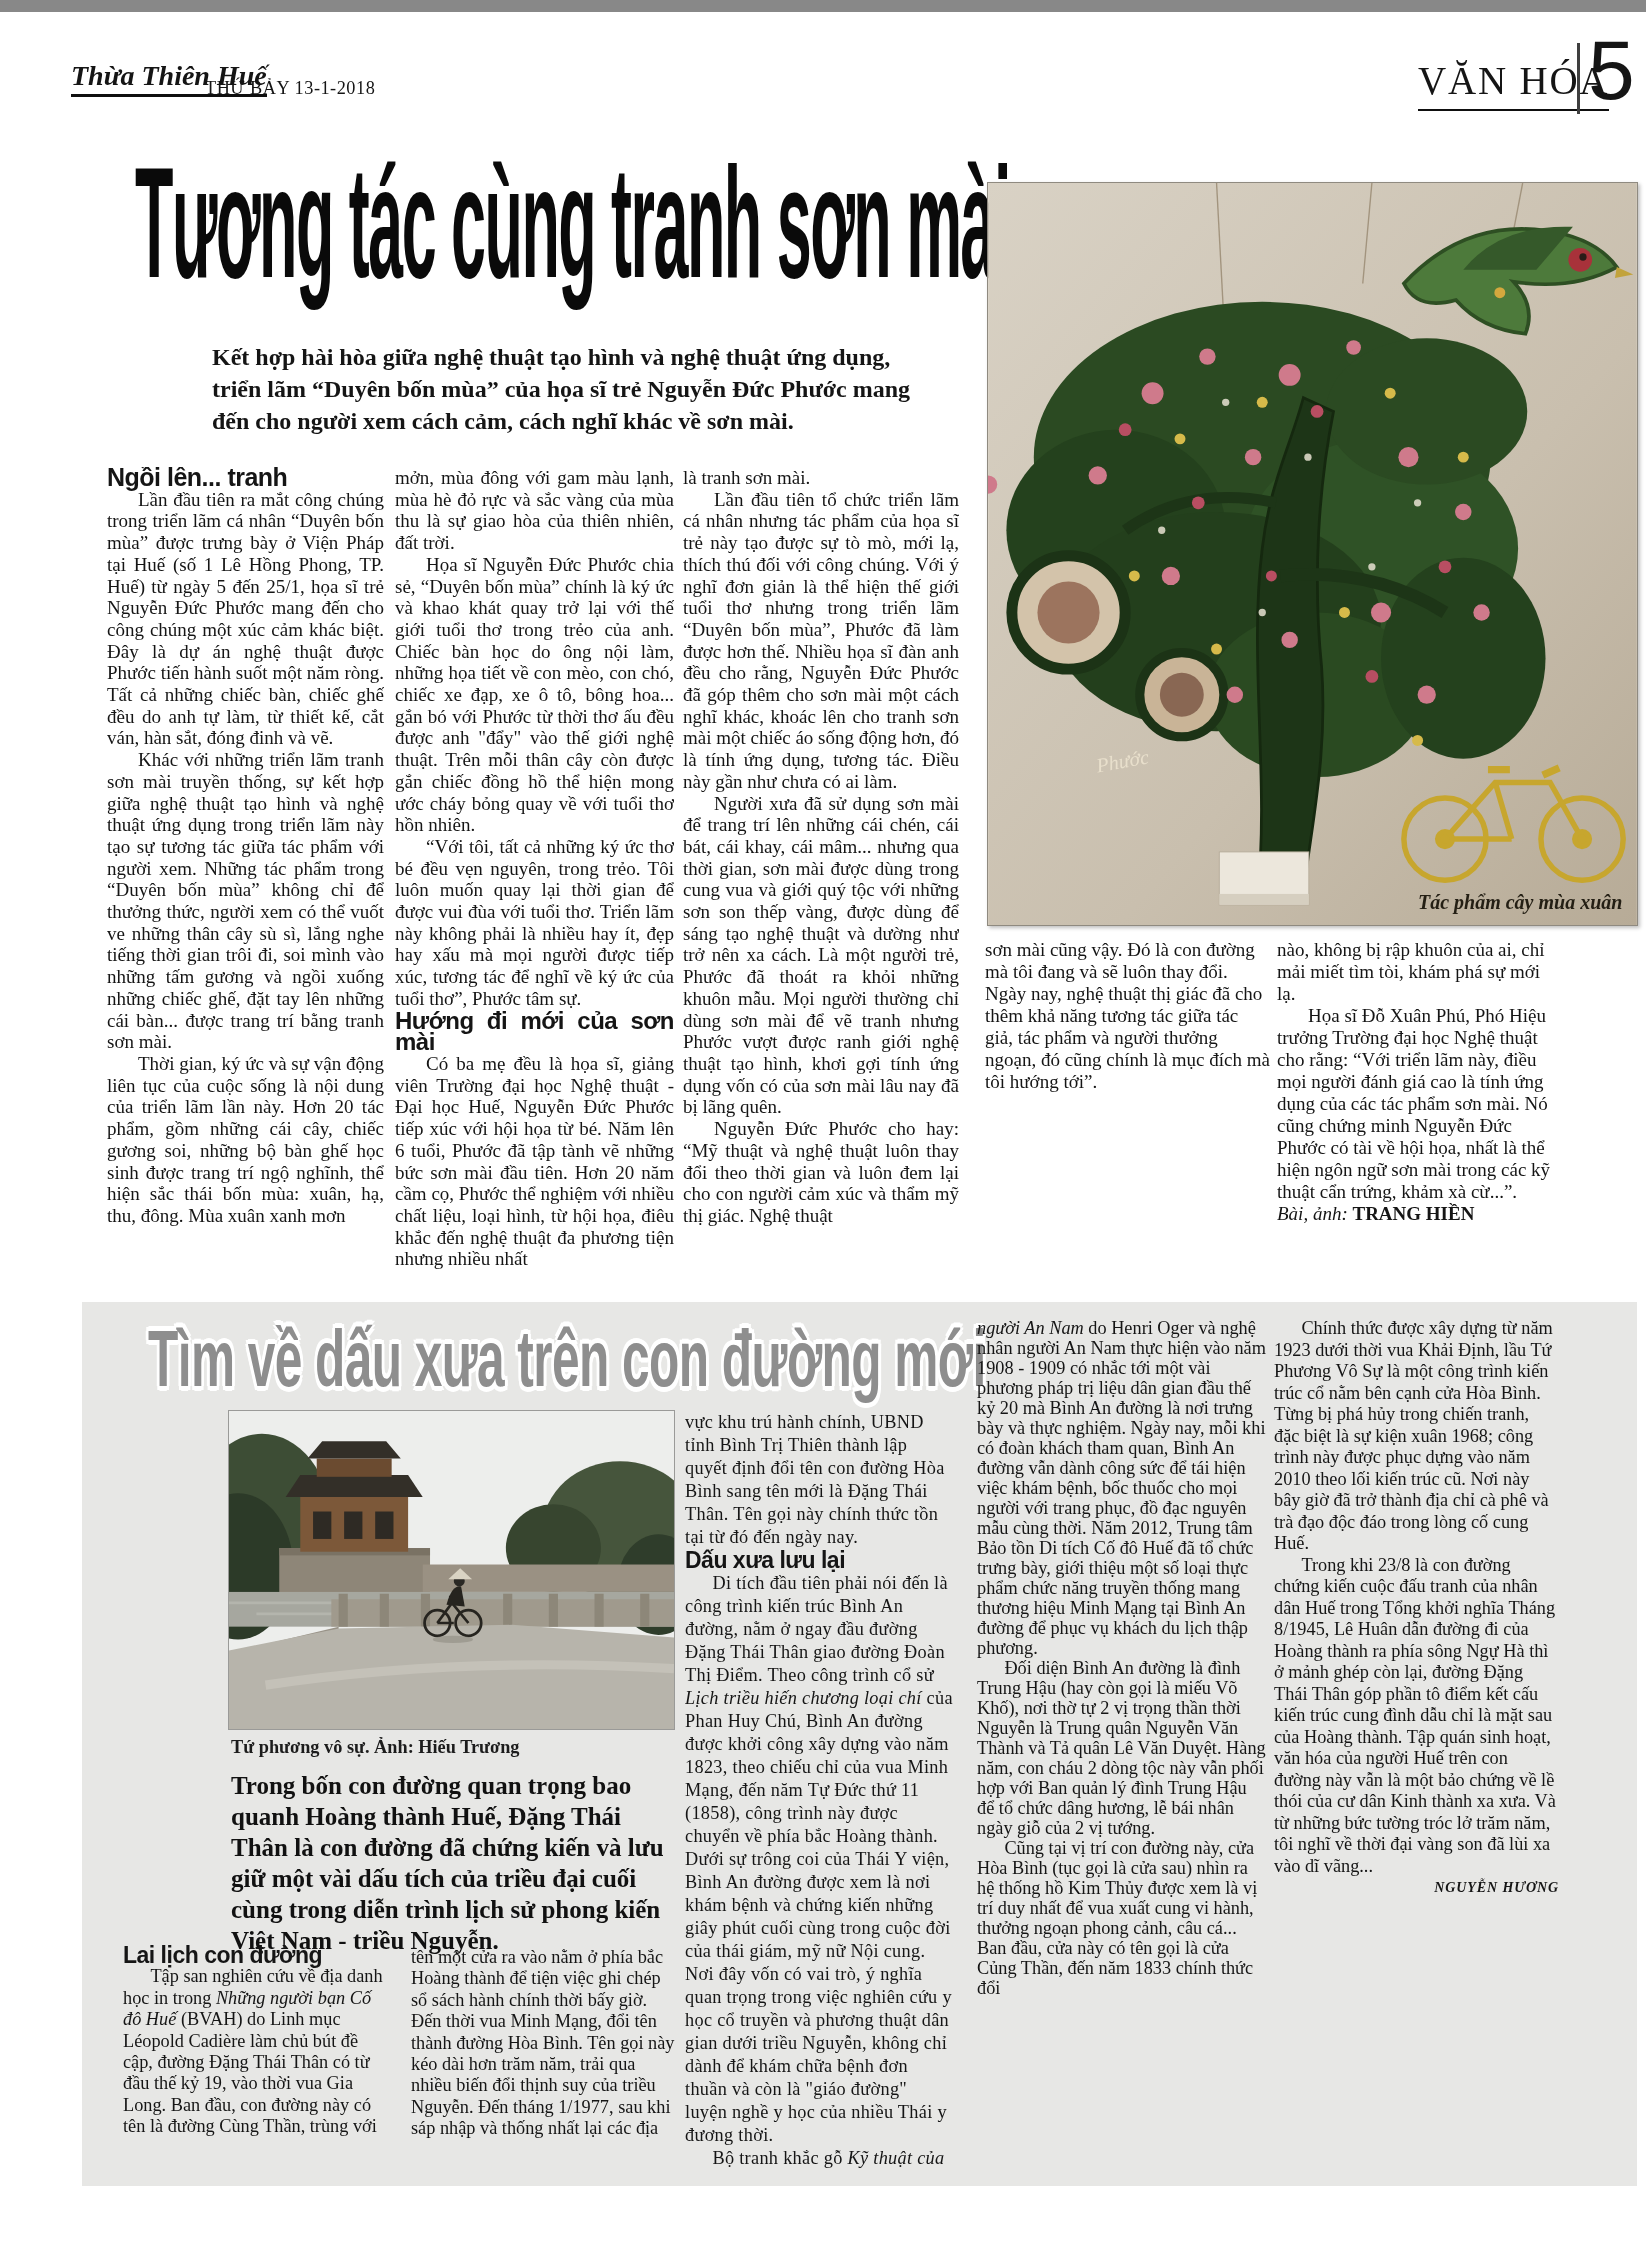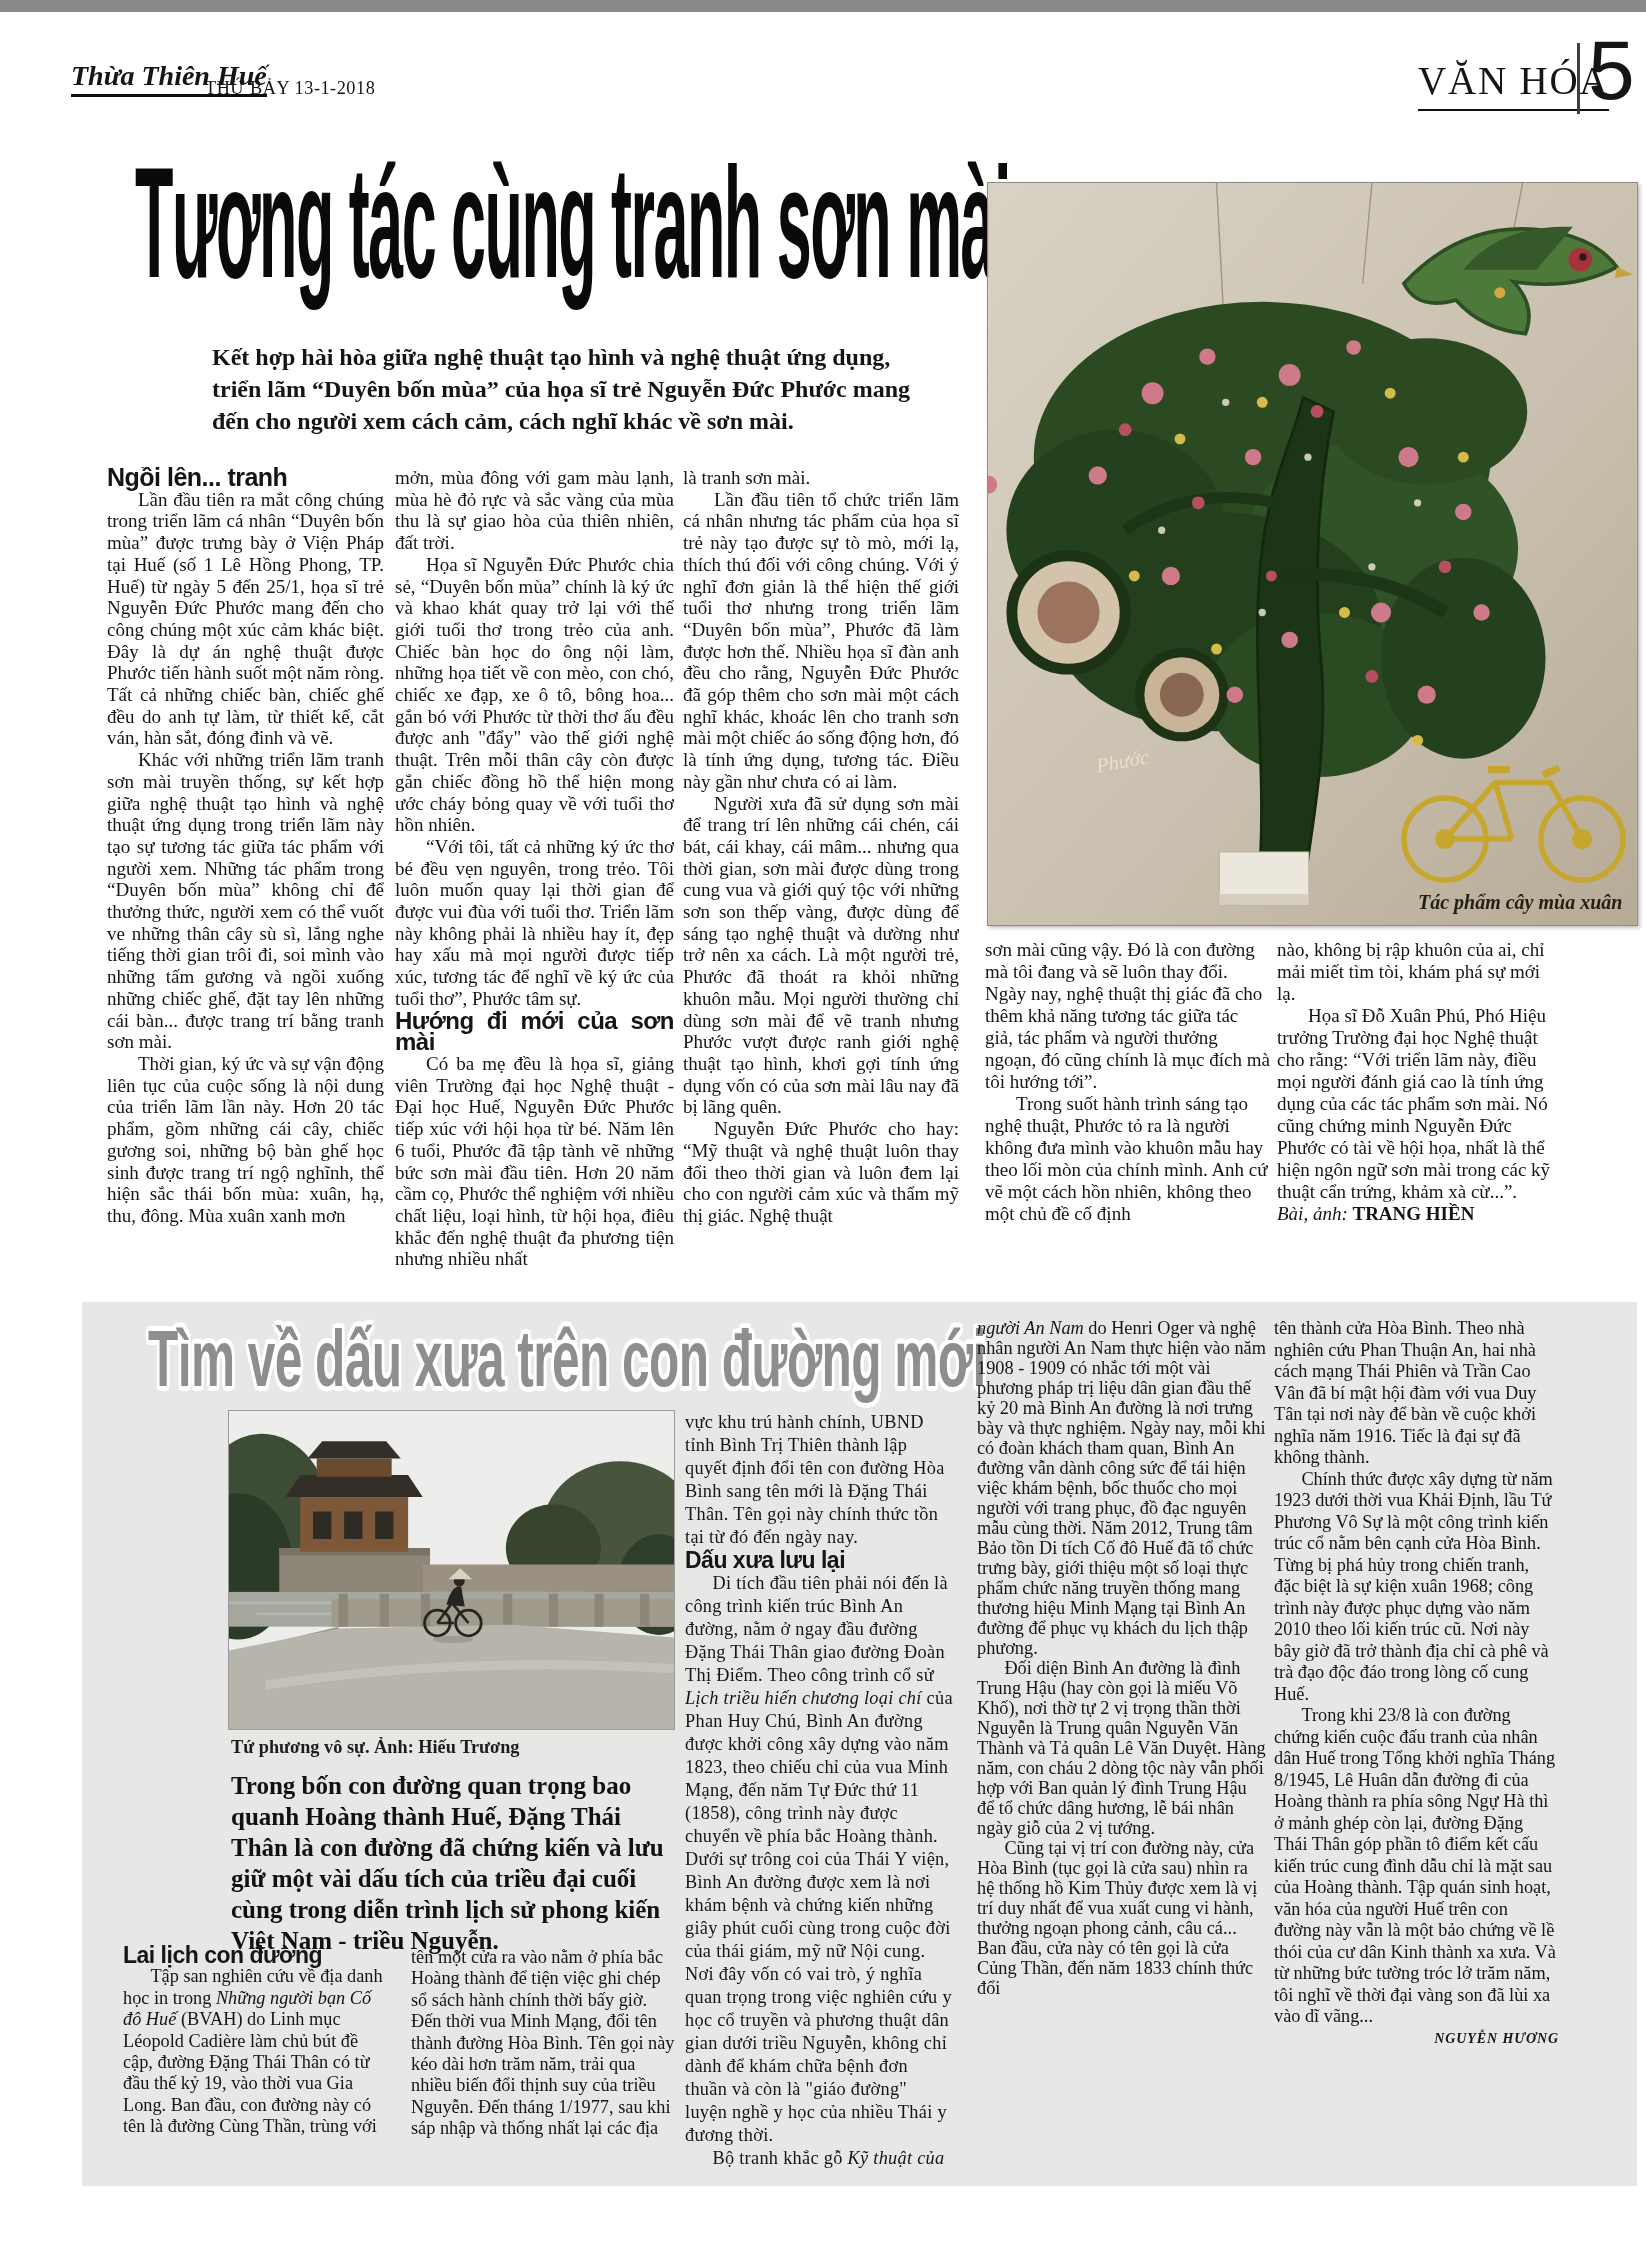--- a/index.html
+++ b/index.html
@@ -203,21 +203,20 @@
       <g>
         <rect x="253" y="732" width="98" height="58" fill="#ece7dc" stroke="#b5ac9a"></rect>
         <rect x="253" y="778" width="98" height="12" fill="#d6cfc0"></rect>
       </g>
     </svg>
     <figcaption class="abs artcaption">Tác phẩm cây mùa xuân</figcaption>
   </figure>
 
   <div class="abs colbody ragged cA">
     <p class="cont">sơn mài cũng vậy. Đó là con đường mà tôi đang và sẽ luôn thay đổi. Ngày nay, nghệ thuật thị giác đã cho thêm khả năng tương tác giữa tác giả, tác phẩm và người thưởng ngoạn, đó cũng chính là mục đích mà tôi hướng tới”.</p>
-    <p>Trong suốt hành trình sáng tạo nghệ thuật, Phước tỏ ra là người không đưa mình vào khuôn mẫu hay theo lối mòn của chính mình. Anh cứ vẽ một cách hồn nhiên, không theo một chủ đề cố định</p>
   </div>
 
   <div class="abs colbody ragged cB">
     <p class="cont">nào, không bị rập khuôn của ai, chỉ mải miết tìm tòi, khám phá sự mới lạ.</p>
     <p>Họa sĩ Đỗ Xuân Phú, Phó Hiệu trưởng Trường đại học Nghệ thuật cho rằng: “Với triển lãm này, điều mọi người đánh giá cao là tính ứng dụng của các tác phẩm sơn mài. Nó cũng chứng minh Nguyễn Đức Phước có tài về hội họa, nhất là thể hiện ngôn ngữ sơn mài trong các kỹ thuật cẩn trứng, khảm xà cừ...”.</p>
     <p class="byline1"><span class="lbl">Bài, ảnh:</span>&nbsp;<span class="nm">TRANG HIỀN</span></p>
   </div>
 
   <div class="abs panel">
 
@@ -302,21 +301,20 @@
       <p><span>Bộ tranh khắc gỗ </span><i>Kỹ thuật của</i></p>
     </div>
 
     <div class="abs a2col a2c4">
       <p class="cont"><i>người An Nam</i><span> do Henri Oger và nghệ nhân người An Nam thực hiện vào năm 1908 - 1909 có nhắc tới một vài phương pháp trị liệu dân gian đầu thế kỷ 20 mà Bình An đường là nơi trưng bày và thực nghiệm. Ngày nay, mỗi khi có đoàn khách tham quan, Bình An đường vẫn dành công sức để tái hiện việc khám bệnh, bốc thuốc cho mọi người với trang phục, đồ đạc nguyên mẫu cùng thời. Năm 2012, Trung tâm Bảo tồn Di tích Cố đô Huế đã tổ chức trưng bày, giới thiệu một số loại thực phẩm chức năng truyền thống mang thương hiệu Minh Mạng tại Bình An đường để phục vụ khách du lịch thập phương.</span></p>
       <p>Đối diện Bình An đường là đình Trung Hậu (hay còn gọi là miếu Võ Khố), nơi thờ tự 2 vị trọng thần thời Nguyễn là Trung quân Nguyễn Văn Thành và Tả quân Lê Văn Duyệt. Hàng năm, con cháu 2 dòng tộc này vẫn phối hợp với Ban quản lý đình Trung Hậu để tổ chức dâng hương, lễ bái nhân ngày giỗ của 2 vị tướng.</p>
       <p>Cũng tại vị trí con đường này, cửa Hòa Bình (tục gọi là cửa sau) nhìn ra hệ thống hồ Kim Thủy được xem là vị trí duy nhất để vua xuất cung vi hành, thưởng ngoạn phong cảnh, câu cá... Ban đầu, cửa này có tên gọi là cửa Củng Thần, đến năm 1833 chính thức đổi</p>
     </div>
 
     <div class="abs a2col a2c5">
-      <p class="cont">tên thành cửa Hòa Bình. Theo nhà nghiên cứu Phan Thuận An, hai nhà cách mạng Thái Phiên và Trần Cao Vân đã bí mật hội đàm với vua Duy Tân tại nơi này để bàn về cuộc khởi nghĩa năm 1916. Tiếc là đại sự đã không thành.</p>
       <p>Chính thức được xây dựng từ năm 1923 dưới thời vua Khải Định, lầu Tứ Phương Vô Sự là một công trình kiến trúc cổ nằm bên cạnh cửa Hòa Bình. Từng bị phá hủy trong chiến tranh, đặc biệt là sự kiện xuân 1968; công trình này được phục dựng vào năm 2010 theo lối kiến trúc cũ. Nơi này bây giờ đã trở thành địa chỉ cà phê và trà đạo độc đáo trong lòng cố cung Huế.</p>
       <p>Trong khi 23/8 là con đường chứng kiến cuộc đấu tranh của nhân dân Huế trong Tổng khởi nghĩa Tháng 8/1945, Lê Huân dẫn đường đi của Hoàng thành ra phía sông Ngự Hà thì ở mảnh ghép còn lại, đường Đặng Thái Thân góp phần tô điểm kết cấu kiến trúc cung đình dẫu chỉ là mặt sau của Hoàng thành. Tập quán sinh hoạt, văn hóa của người Huế trên con đường này vẫn là một bảo chứng về lề thói của cư dân Kinh thành xa xưa. Và từ những bức tường tróc lở trăm năm, tôi nghĩ về thời đại vàng son đã lùi xa vào dĩ vãng...</p>
       <p class="byline2">NGUYỄN HƯƠNG</p>
     </div>
 
   </div>
 </div>
 
 
 </body></html>

